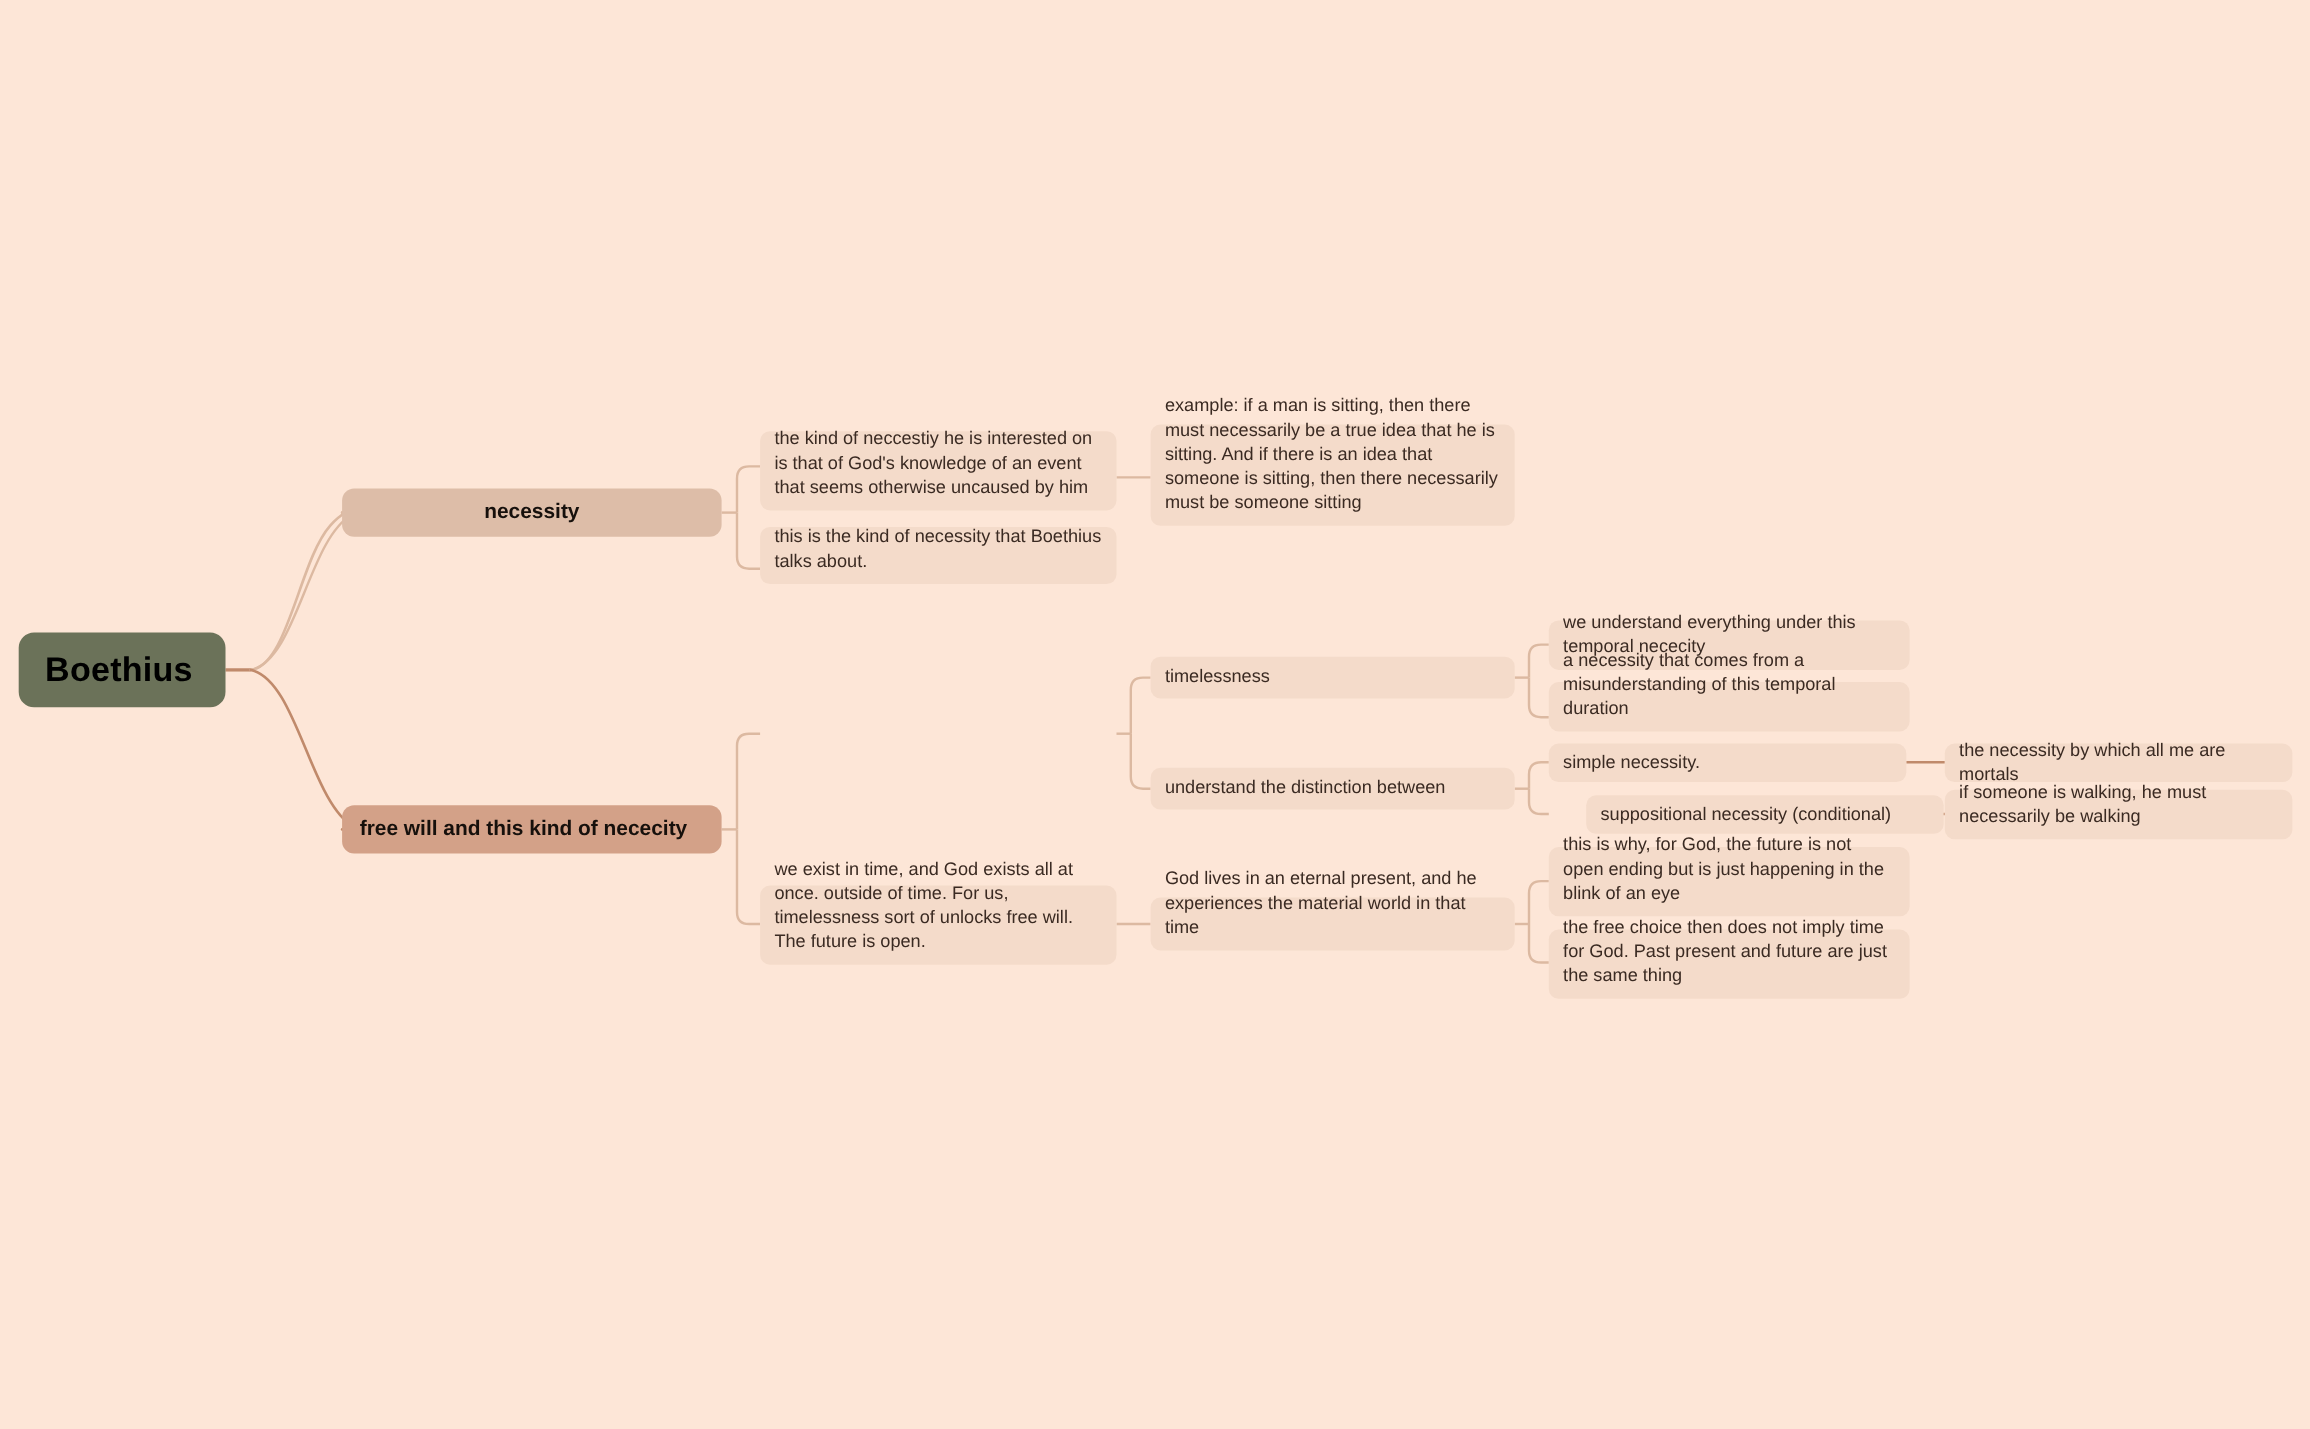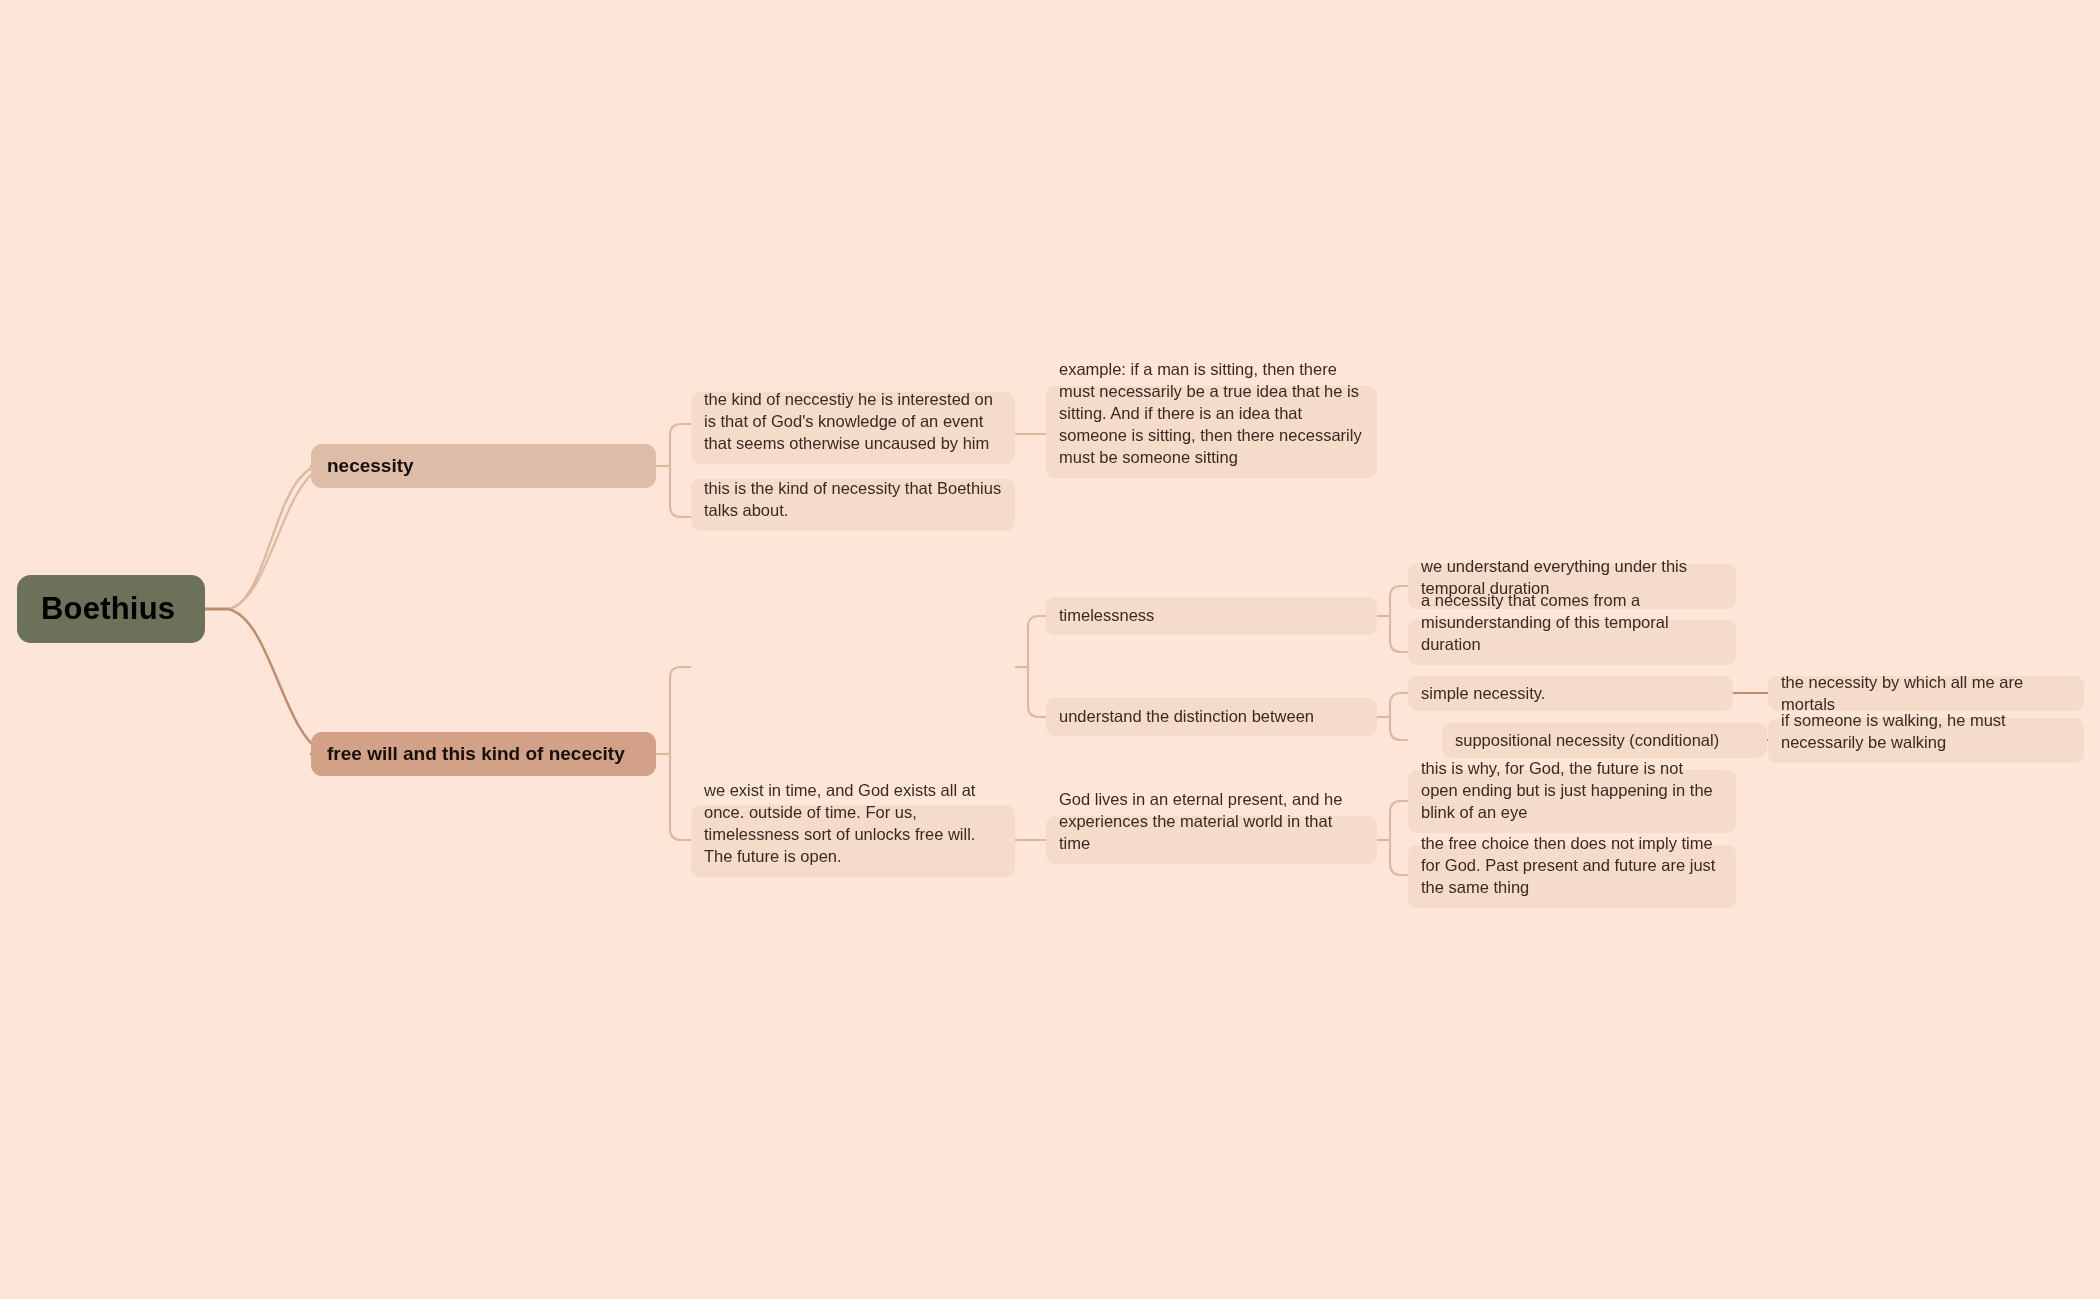--- a/index.html
+++ b/index.html
@@ -110,21 +110,21 @@
 
     <path d="M1377,840 L1390,840" stroke="#dcb9a1" stroke-width="2.2" fill="none"></path>
     <path d="M1390,840 L1390,812 Q1390,801 1401,801 L1408,801" stroke="#dcb9a1" stroke-width="2.2" fill="none"></path>
     <path d="M1390,840 L1390,864 Q1390,875 1401,875 L1408,875" stroke="#dcb9a1" stroke-width="2.2" fill="none"></path>
   </svg>
 
   <div class="node node-root" style="left:17px; top:575px; width:188px; height:68px;">
     <span class="node-txt">Boethius</span>
   </div>
 
-  <div class="node node-branch-1" style="left:311px; top:444px; width:345px; height:44px;">
+  <div class="node node-branch-1" style="left:311px; top:444px; width:345px; height:44px;text-align:center;">
     <span class="node-txt">necessity</span>
   </div>
 
   <div class="node node-leaf multiline" style="left:691px; top:392px; width:324px; height:72px;">
     <span class="node-txt">the kind of neccestiy he is interested on is that of God's knowledge of an event that seems otherwise uncaused by him</span>
   </div>
 
   <div class="node node-leaf multiline" style="left:1046px; top:386px; width:331px; height:92px;">
     <span class="node-txt">example: if a man is sitting, then there must necessarily be a true idea that he is sitting. And if there is an idea that someone is sitting, then there necessarily must be someone sitting</span>
   </div>
@@ -136,21 +136,21 @@
   <div class="node node-branch-2" style="left:311px; top:732px; width:345px; height:44px;">
     <span class="node-txt">free will and this kind of nececity</span>
   </div>
 
 
   <div class="node node-leaf" style="left:1046px; top:597px; width:331px; height:38px;align-items:center;">
     <span class="node-txt">timelessness</span>
   </div>
 
   <div class="node node-leaf multiline" style="left:1408px; top:564px; width:328px; height:45px;">
-    <span class="node-txt">we understand everything under this temporal duration</span>
+    <span class="node-txt">we understand everything under this temporal nececity</span>
   </div>
 
   <div class="node node-leaf multiline" style="left:1408px; top:620px; width:328px; height:45px;">
     <span class="node-txt">a necessity that comes from a misunderstanding of this temporal duration</span>
   </div>
 
   <div class="node node-leaf" style="left:1046px; top:698px; width:331px; height:38px;">
     <span class="node-txt">understand the distinction between</span>
   </div>
 

